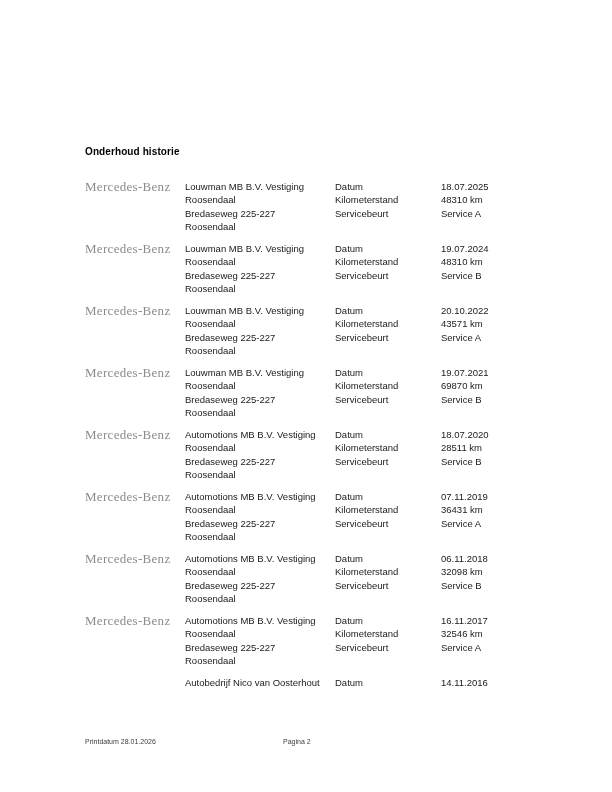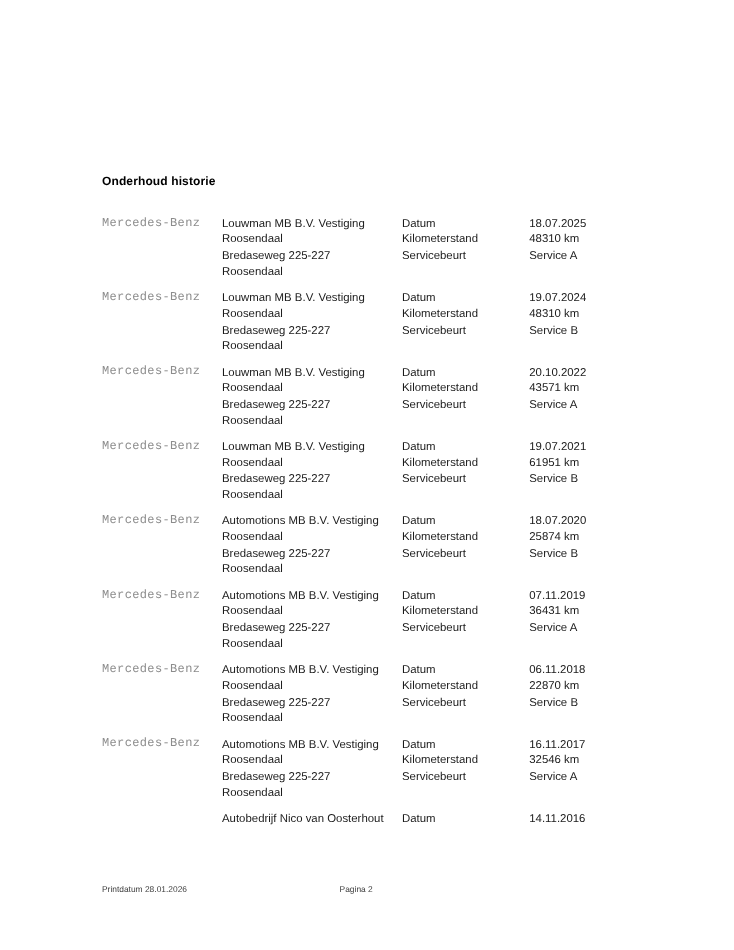--- a/index.html
+++ b/index.html
@@ -28,22 +28,22 @@
     width: 470px;
     display: grid;
     grid-template-columns: 100px 150px 106px 1fr;
     align-items: start;
     font-size: 9.5px;
     line-height: 13.3px;
   }
   .cell { min-height: 1px; }
   .line { white-space: nowrap; }
   .wordmark {
-    font-family: Liberation Mono, monospace;
-    font-size: 10px;
+    font-family: Liberation Serif, serif;
+    font-size: 13px;
     letter-spacing: 0.3px;
   }
   .footer {
     position: absolute;
     font-size: 7px;
     color: #3c3c3c;
   }
   .footer.print   { left: 85px;  top: 738px; }
   .footer.pagenum { left: 283px; top: 738px; }
 </style>
@@ -126,42 +126,42 @@
           <div class="line">Bredaseweg 225-227</div>
           <div class="line">Roosendaal</div>
         </div>
     <div class="cell labels-cell">
           <div class="line">Datum</div>
           <div class="line">Kilometerstand</div>
           <div class="line">Servicebeurt</div>
         </div>
     <div class="cell values-cell">
           <div class="line">19.07.2021</div>
-          <div class="line">61951 km</div>
+          <div class="line">69870 km</div>
           <div class="line">Service B</div>
         </div>
   </div>
       <div class="entry" style="top: 428px;">
     <div class="cell logo-cell">
           <div class="line wordmark" style="color: rgb(140, 140, 140);">Mercedes-Benz</div>
         </div>
     <div class="cell dealer-cell">
           <div class="line">Automotions MB B.V. Vestiging</div>
           <div class="line">Roosendaal</div>
           <div class="line">Bredaseweg 225-227</div>
           <div class="line">Roosendaal</div>
         </div>
     <div class="cell labels-cell">
           <div class="line">Datum</div>
           <div class="line">Kilometerstand</div>
           <div class="line">Servicebeurt</div>
         </div>
     <div class="cell values-cell">
           <div class="line">18.07.2020</div>
-          <div class="line">25874 km</div>
+          <div class="line">28511 km</div>
           <div class="line">Service B</div>
         </div>
   </div>
       <div class="entry" style="top: 490px;">
     <div class="cell logo-cell">
           <div class="line wordmark" style="color: rgb(140, 140, 140);">Mercedes-Benz</div>
         </div>
     <div class="cell dealer-cell">
           <div class="line">Automotions MB B.V. Vestiging</div>
           <div class="line">Roosendaal</div>
@@ -189,21 +189,21 @@
           <div class="line">Bredaseweg 225-227</div>
           <div class="line">Roosendaal</div>
         </div>
     <div class="cell labels-cell">
           <div class="line">Datum</div>
           <div class="line">Kilometerstand</div>
           <div class="line">Servicebeurt</div>
         </div>
     <div class="cell values-cell">
           <div class="line">06.11.2018</div>
-          <div class="line">22870 km</div>
+          <div class="line">32098 km</div>
           <div class="line">Service B</div>
         </div>
   </div>
       <div class="entry" style="top: 614px;">
     <div class="cell logo-cell">
           <div class="line wordmark" style="color: rgb(140, 140, 140);">Mercedes-Benz</div>
         </div>
     <div class="cell dealer-cell">
           <div class="line">Automotions MB B.V. Vestiging</div>
           <div class="line">Roosendaal</div>

